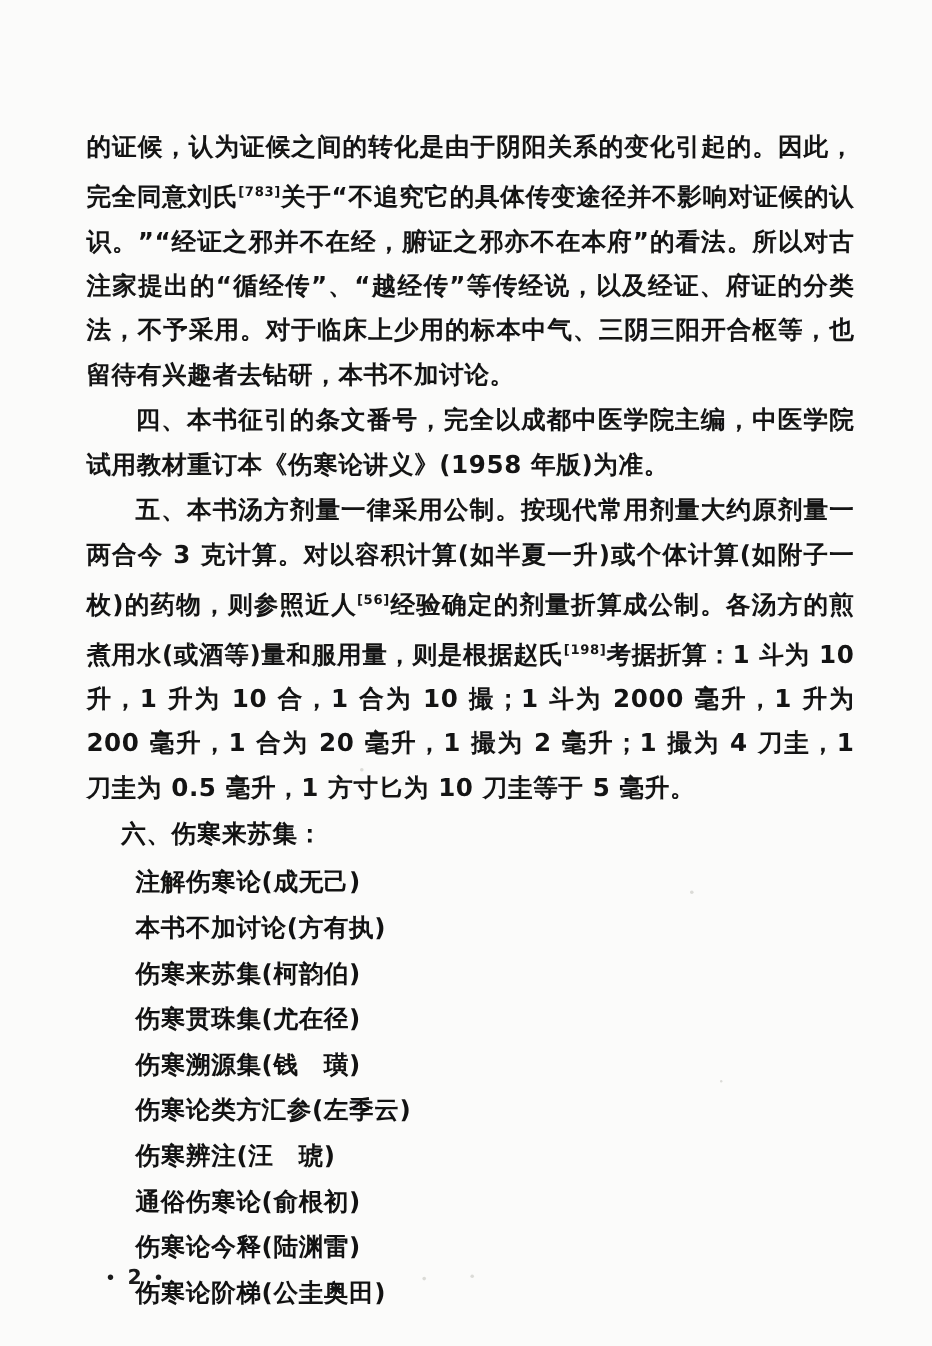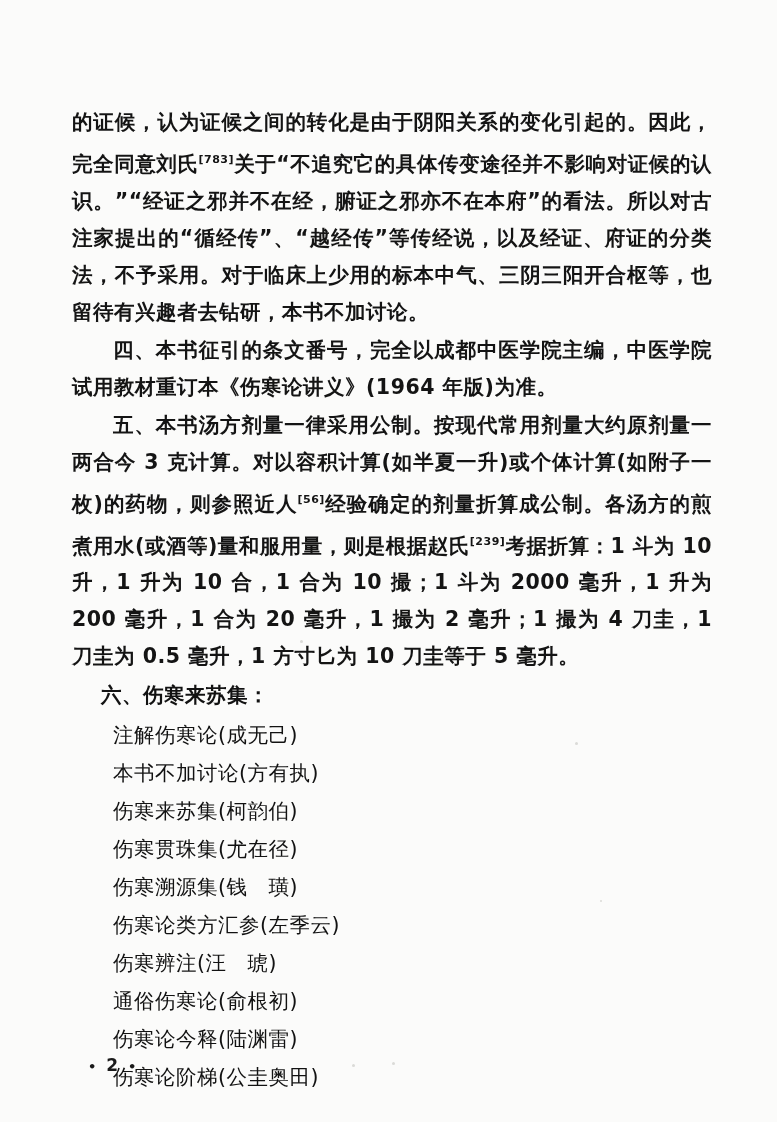--- a/index.html
+++ b/index.html
@@ -45,21 +45,21 @@
     font-size: 11px;
     vertical-align: super;
     font-weight: 600;
   }
   .booklist {
     margin-top: 2px;
   }
   .book-line {
     font-size: 20.5px;
     line-height: 38px;
-    font-weight: 400;
+    font-weight: 700;
     color: #121212;
     padding-left: 41px;
     letter-spacing: 0.5px;
     white-space: pre;
   }
   .section-head {
     font-size: 20.5px;
     line-height: 38px;
     font-weight: 700;
     color: #121212;
@@ -96,23 +96,23 @@
   <div class="speck" style="left:500px;top:660px;width:2px;height:2px;"></div>
   <div class="speck" style="left:575px;top:742px;width:3px;height:3px;"></div>
   <div class="speck" style="left:600px;top:900px;width:2px;height:2px;"></div>
   <div class="speck" style="left:352px;top:1064px;width:3px;height:3px;"></div>
   <div class="speck" style="left:392px;top:1062px;width:3px;height:3px;"></div>
 
   <div class="content">
 
     <p class="para">的证候，认为证候之间的转化是由于阴阳关系的变化引起的。因此，完全同意刘氏<span class="sup">[783]</span>关于“不追究它的具体传变途径并不影响对证候的认识。”“经证之邪并不在经，腑证之邪亦不在本府”的看法。所以对古注家提出的“循经传”、“越经传”等传经说，以及经证、府证的分类法，不予采用。对于临床上少用的标本中气、三阴三阳开合枢等，也留待有兴趣者去钻研，本书不加讨论。</p>
 
-    <p class="para indent">四、本书征引的条文番号，完全以成都中医学院主编，中医学院试用教材重订本《伤寒论讲义》(1964 年版)为准。</p>
+    <p class="para indent">四、本书征引的条文番号，完全以成都中医学院主编，中医学院试用教材重订本《伤寒论讲义》(1958 年版)为准。</p>
 
-    <p class="para indent">五、本书汤方剂量一律采用公制。按现代常用剂量大约原剂量一两合今 3 克计算。对以容积计算(如半夏一升)或个体计算(如附子一枚)的药物，则参照近人<span class="sup">[56]</span>经验确定的剂量折算成公制。各汤方的煎煮用水(或酒等)量和服用量，则是根据赵氏<span class="sup">[239]</span>考据折算：1 斗为 10 升，1 升为 10 合，1 合为 10 撮；1 斗为 2000 毫升，1 升为 200 毫升，1 合为 20 毫升，1 撮为 2 毫升；1 撮为 4 刀圭，1 刀圭为 0.5 毫升，1 方寸匕为 10 刀圭等于 5 毫升。</p>
+    <p class="para indent">五、本书汤方剂量一律采用公制。按现代常用剂量大约原剂量一两合今 3 克计算。对以容积计算(如半夏一升)或个体计算(如附子一枚)的药物，则参照近人<span class="sup">[56]</span>经验确定的剂量折算成公制。各汤方的煎煮用水(或酒等)量和服用量，则是根据赵氏<span class="sup">[198]</span>考据折算：1 斗为 10 升，1 升为 10 合，1 合为 10 撮；1 斗为 2000 毫升，1 升为 200 毫升，1 合为 20 毫升，1 撮为 2 毫升；1 撮为 4 刀圭，1 刀圭为 0.5 毫升，1 方寸匕为 10 刀圭等于 5 毫升。</p>
 
     <div class="section-head">六、伤寒来苏集：</div>
 
     <div class="booklist">
       <div class="book-line">注解伤寒论(成无己)</div>
       <div class="book-line">本书不加讨论(方有执)</div>
       <div class="book-line">伤寒来苏集(柯韵伯)</div>
       <div class="book-line">伤寒贯珠集(尤在径)</div>
       <div class="book-line">伤寒溯源集(钱　璜)</div>
       <div class="book-line">伤寒论类方汇参(左季云)</div>

